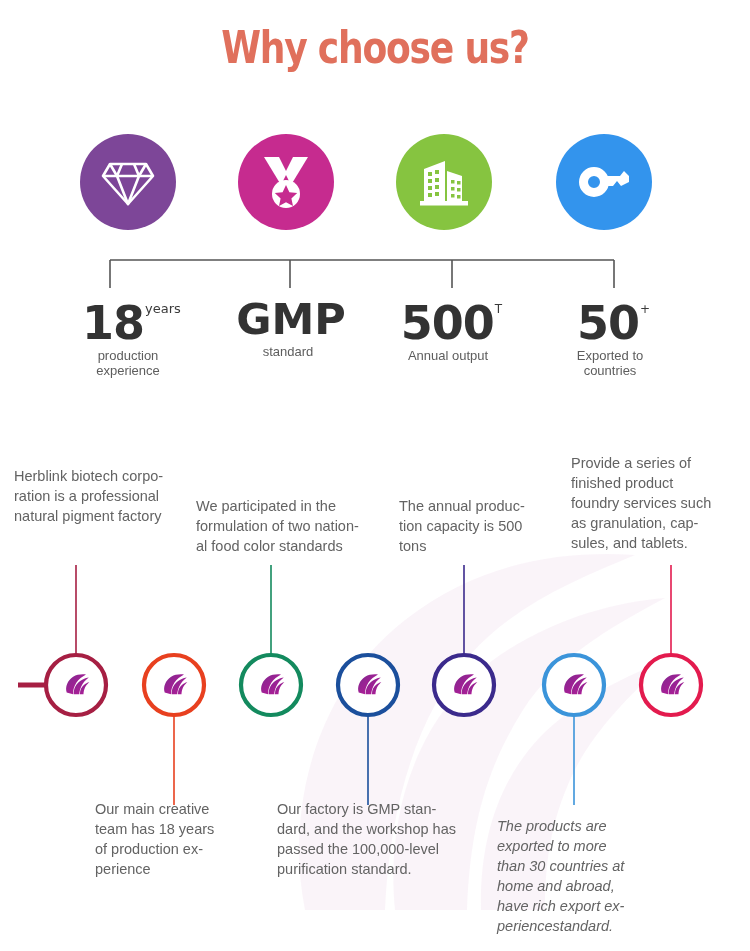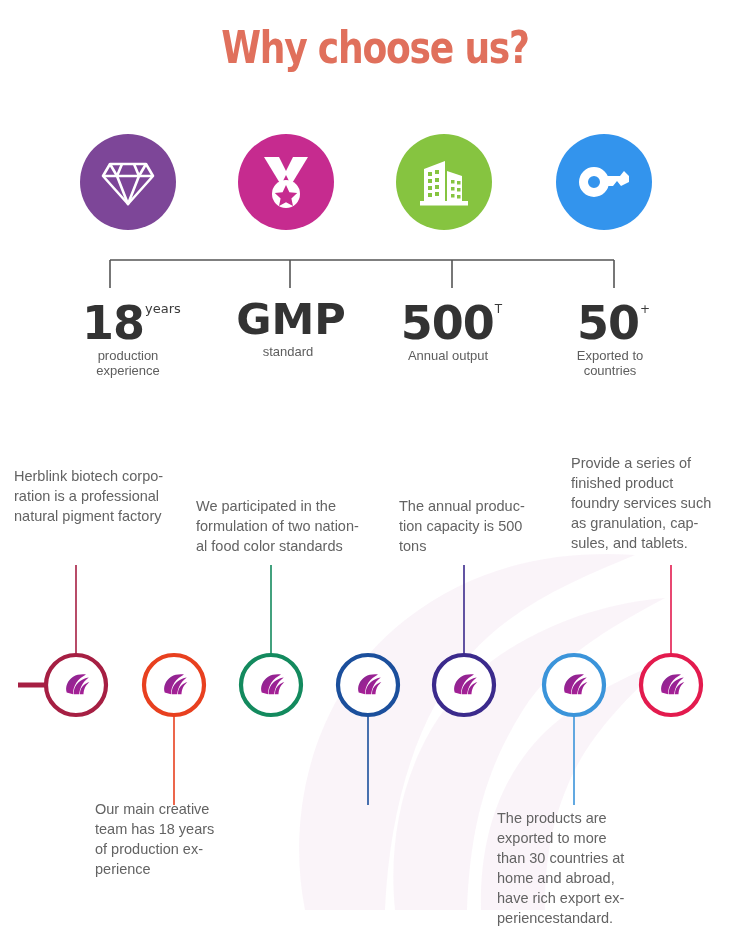--- a/index.html
+++ b/index.html
@@ -335,19 +335,23 @@
 tons</div>
     <div class="cap-text" style="left: 571px; top: 33px; width: 180px;">Provide a series of
 finished product
 foundry services such
 as granulation, cap-
 sules, and tablets.</div>
     <div class="cap-text" style="left: 95px; top: 379px; width: 170px;">Our main creative
 team has 18 years
 of production ex-
 perience</div>
-    <div class="cap-text" style="left: 497px; top: 388px; width: 180px;">The products are
+    <div class="cap-text" style="left: 277px; top: 379px; width: 230px;">Our factory is GMP stan-
+dard, and the workshop has
+passed the 100,000-level
+purification standard.</div>
+    <div class="cap-text" style="left: 497px; top: 396px; width: 180px; font-style: italic;">The products are
 exported to more
 than 30 countries at
 home and abroad,
 have rich export ex-
 periencestandard.</div>
   </div>
 
 </body></html>

